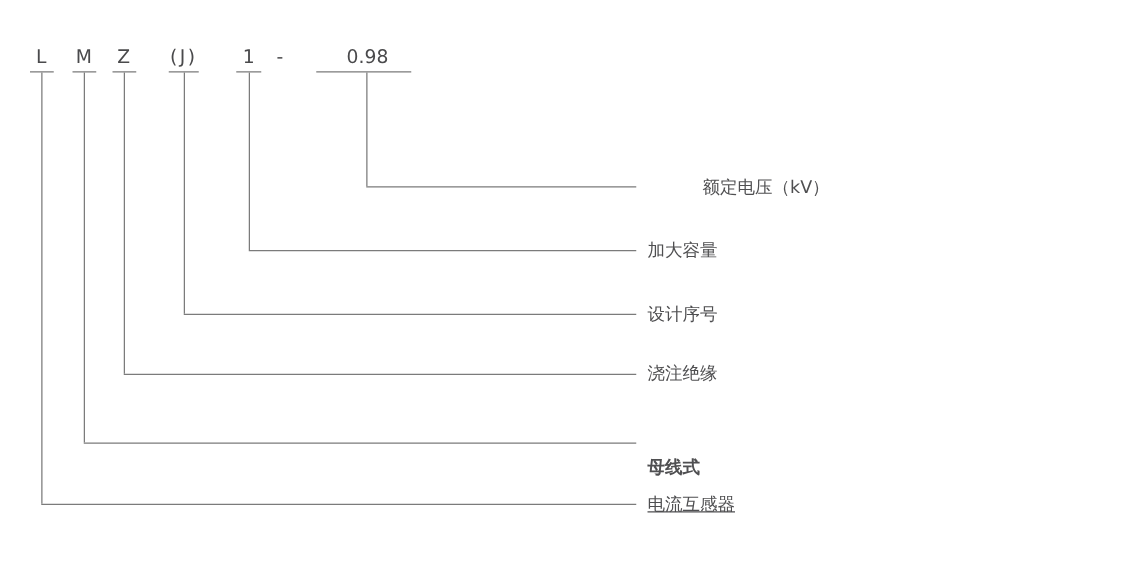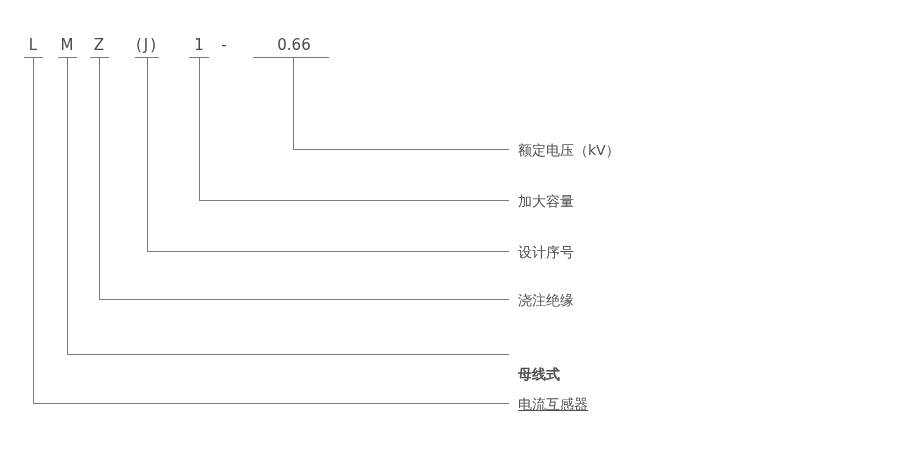--- a/index.html
+++ b/index.html
@@ -77,39 +77,39 @@
   
   .lbl {
     position: absolute;
     left: 518px;
     transform: translateY(-50%);
     font-size: 14px;
     line-height: 18px;
     color: #4f4f51;
     white-space: nowrap;
   }
-  #lbl-1 { top: 150px; }
+  #lbl-1 { top: 150px; margin-left: 44px; }
   #lbl-2 { top: 201px; }
   #lbl-3 { top: 252px; }
-  #lbl-4 { top: 300px; }
+  #lbl-4 { top: 300px; font-family: Liberation Serif, serif; }
   #lbl-5 { top: 374px; font-weight: bold; }
   #lbl-6 { top: 404px; text-decoration: underline; }
 </style>
 </head>
 <body>
 
 <div class="canvas">
 
   <span class="sym" id="sym-l">L</span>
   <span class="sym" id="sym-m">M</span>
   <span class="sym" id="sym-z">Z</span>
   <span class="sym" id="sym-j">(J)</span>
   <span class="sym" id="sym-1">1</span>
   <span class="sym" id="sym-dash">-</span>
-  <span class="sym" id="sym-v">0.66</span>
+  <span class="sym" id="sym-v">0.98</span>
 
   <div class="ul" id="ul-l"></div>
   <div class="ul" id="ul-m"></div>
   <div class="ul" id="ul-z"></div>
   <div class="ul" id="ul-j"></div>
   <div class="ul" id="ul-1"></div>
   <div class="ul" id="ul-v"></div>
 
   <div class="vl" id="vl-l"></div>
   <div class="vl" id="vl-m"></div>

